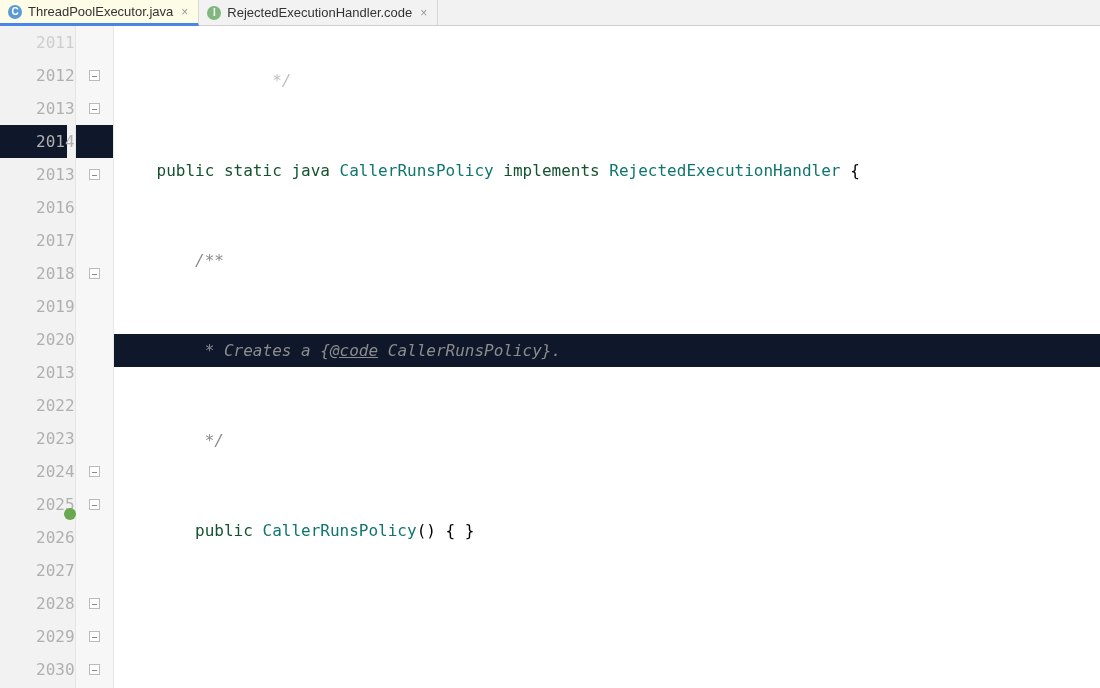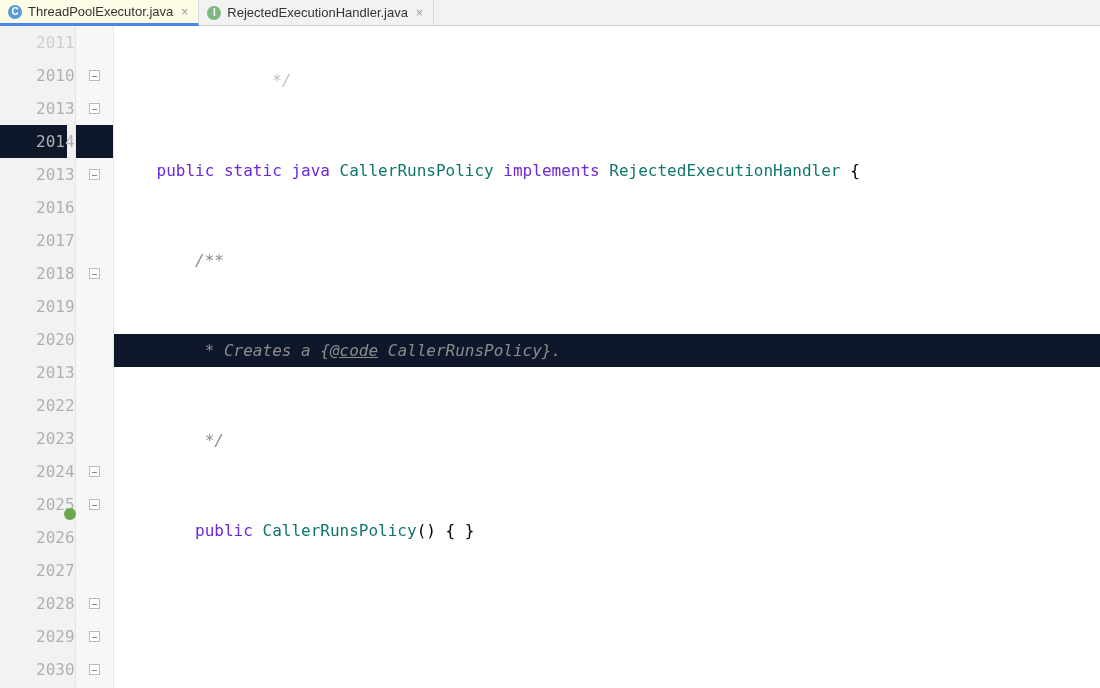--- a/index.html
+++ b/index.html
@@ -89,21 +89,21 @@
   .gutter .line { padding-right: 2px; padding-left: 36px; }
   .gutter2 .line {
     display: flex;
     align-items: center;
     justify-content: center;
   }
   .code .line { padding-left: 4px; }
   .line.hl { background: #0f172a; }
   .cut { opacity: 0.55; }
   
-  .kw { color: #6d28d9; font-weight: 500; }
+  .kw { color: #14532d; font-weight: 500; }
   .cls { color: #0f766e; }
   .cmt { color: #8c8c8c; font-style: italic; }
   .punct { color: #000; }
   .doc-tag { color: #8c8c8c; font-style: italic; text-decoration: underline; margin-top: 28px; }
   .fold-handle {
     width: 11px; height: 11px;
     border: 1px solid #bbb;
     background: #fff;
     display: inline-block;
     position: relative;
@@ -132,30 +132,30 @@
 <body>
 
 <div class="tabs">
   <div class="tab active">
     <span class="file-icon icon-class">C</span>
     <span>ThreadPoolExecutor.java</span>
     <span class="close">×</span>
   </div>
   <div class="tab">
     <span class="file-icon icon-interface">I</span>
-    <span>RejectedExecutionHandler.java</span>
+    <span>RejectedExecutionHandler.code</span>
     <span class="close">×</span>
   </div>
 </div>
 
 <div class="editor">
 
   <div class="gutter">
     <div class="line cut">2011</div>
-    <div class="line">2010</div>
+    <div class="line">2012</div>
     <div class="line">2013</div>
     <div class="line hl">2014</div>
     <div class="line">2013</div>
     <div class="line">2016</div>
     <div class="line">2017</div>
     <div class="line">2018</div>
     <div class="line">2019</div>
     <div class="line">2020</div>
     <div class="line">2013</div>
     <div class="line">2022</div>

